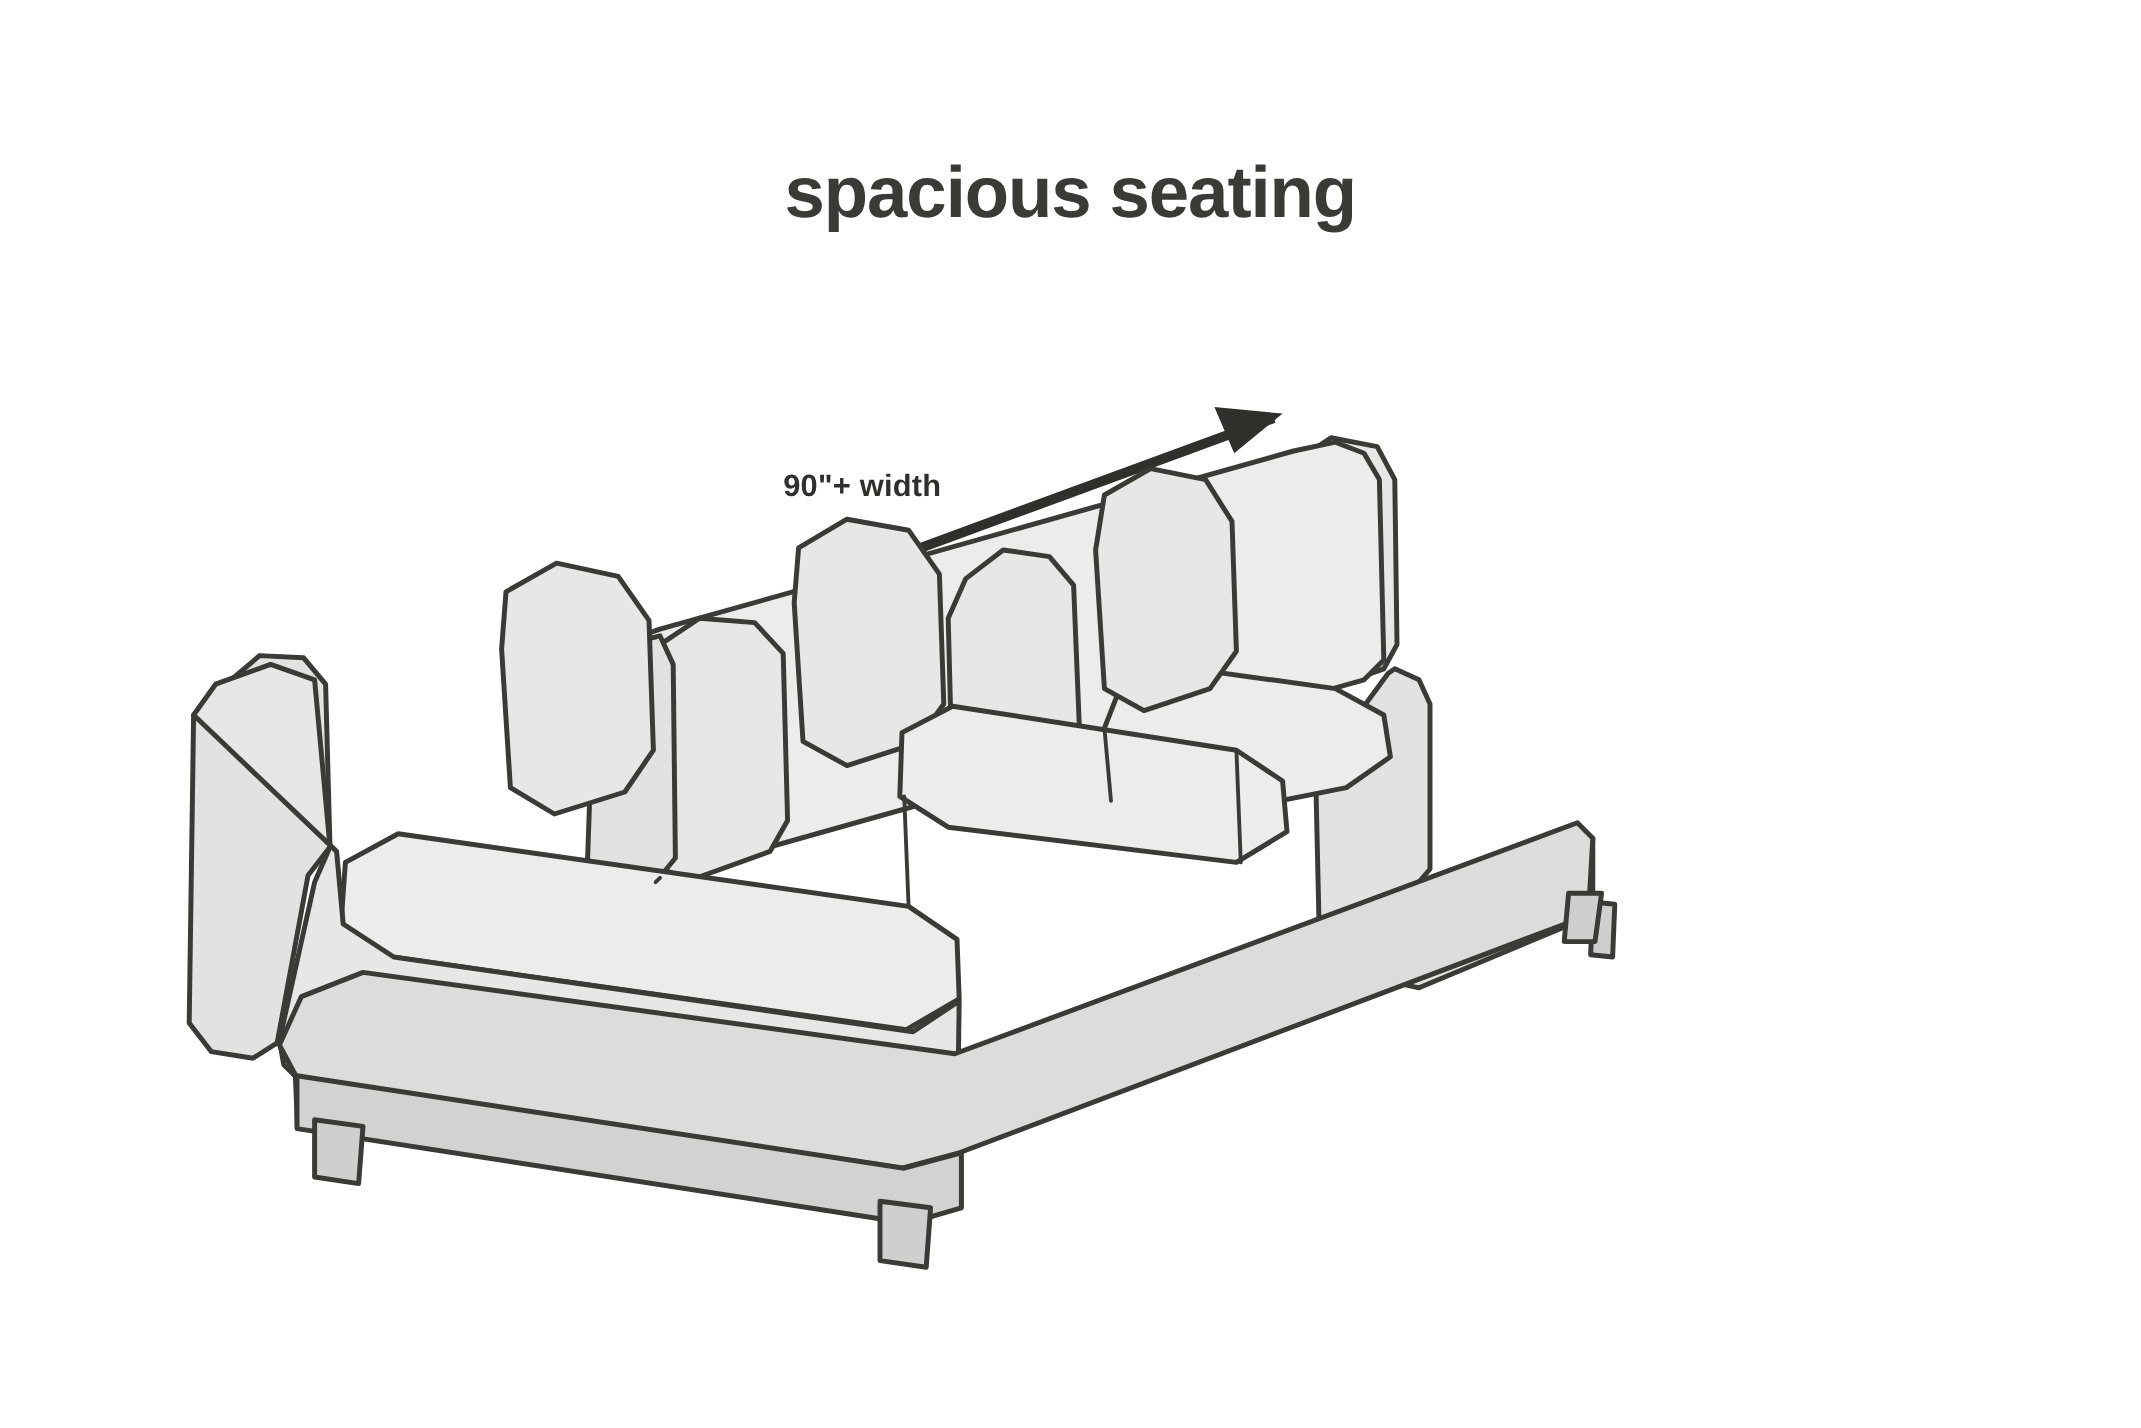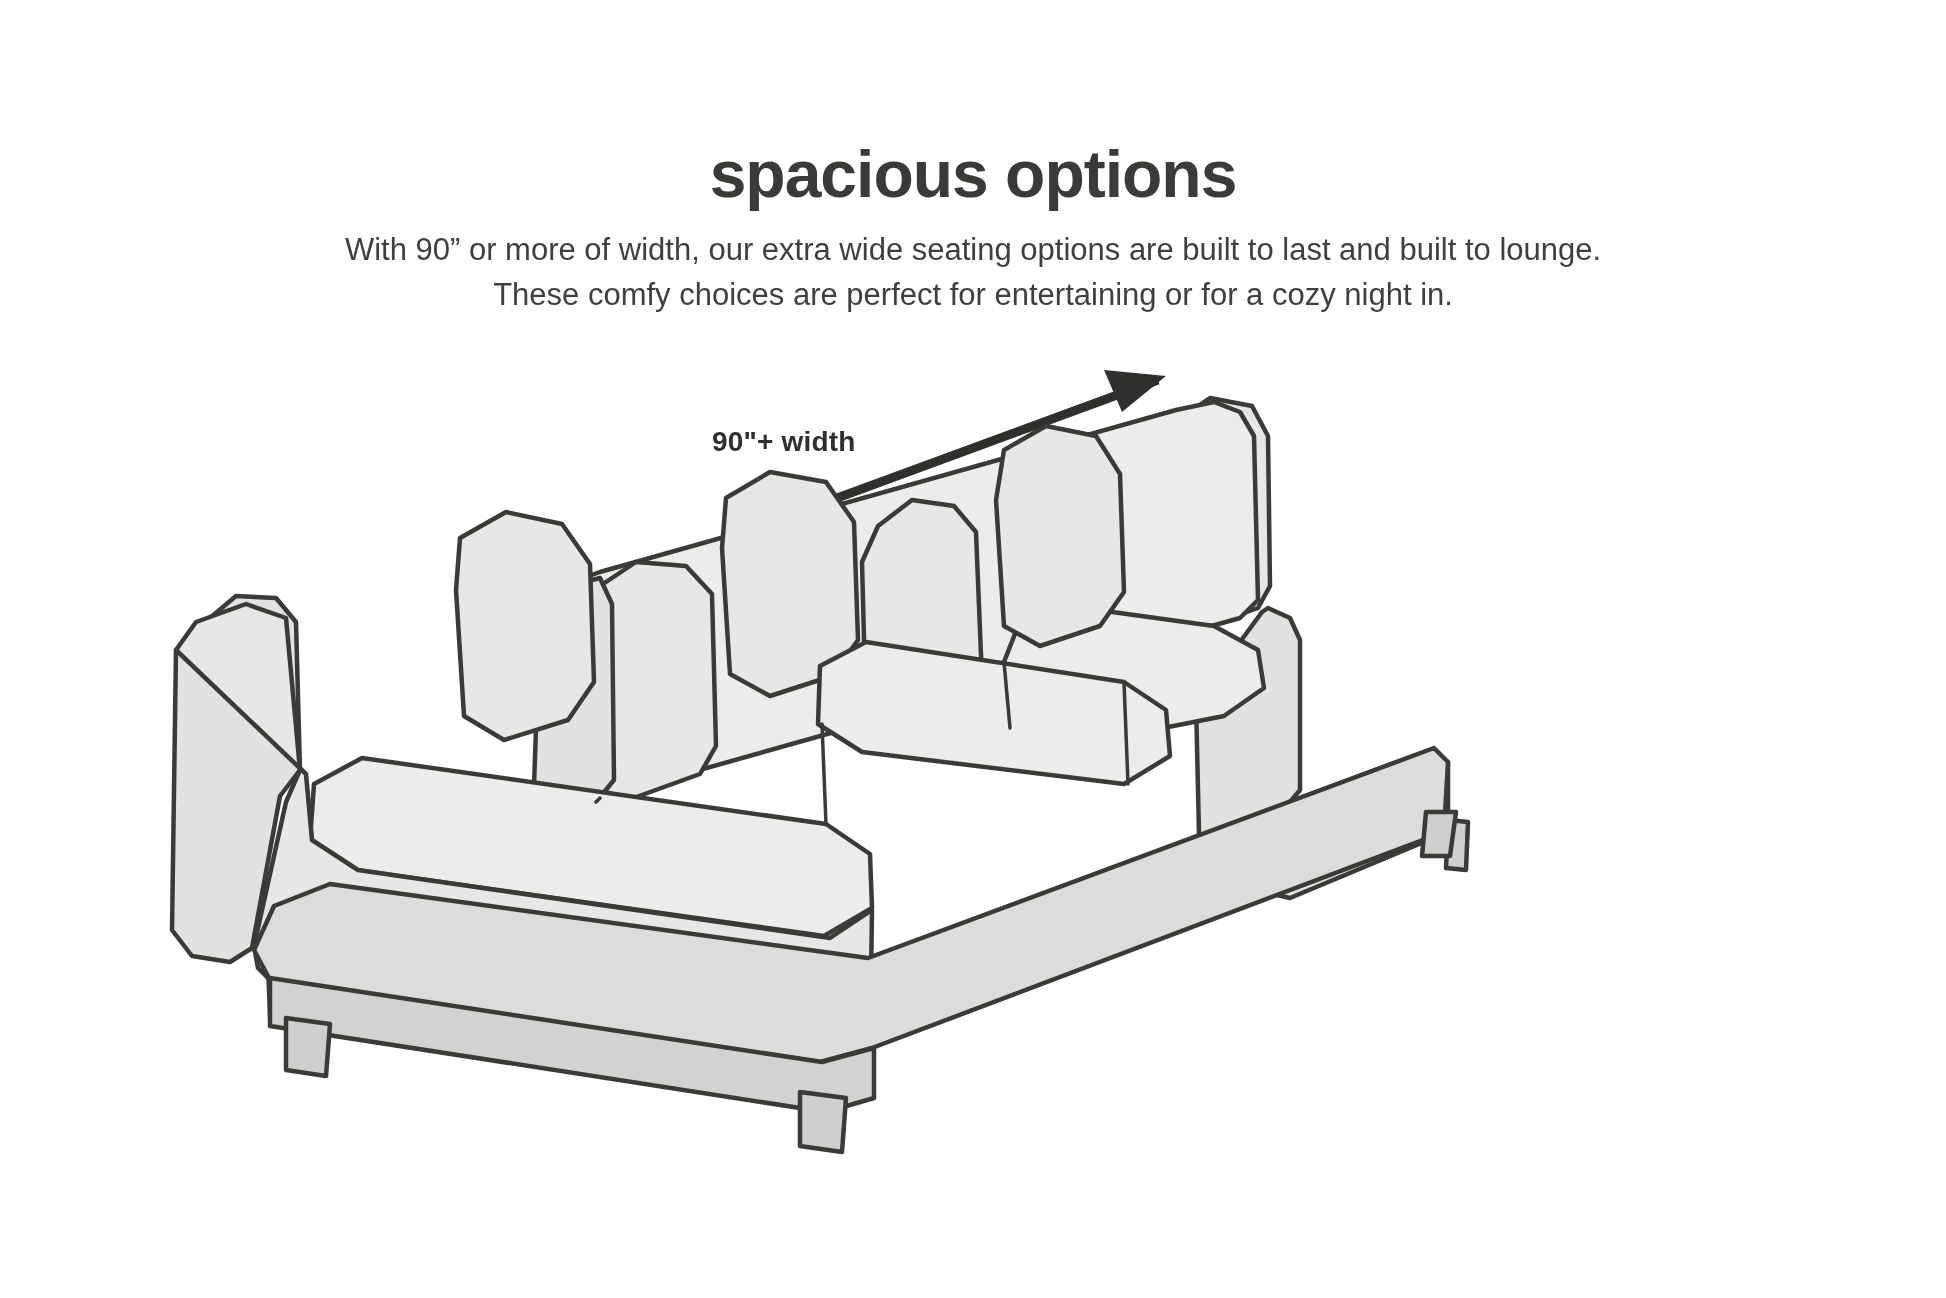--- a/index.html
+++ b/index.html
@@ -65,26 +65,22 @@
     font-weight: bold;
     color: #2f2f2c;
     letter-spacing: 0.2px;
   }
 </style>
 </head>
 <body>
 
 <div class="page">
 
-  <h1 class="headline">spacious options</h1>
+  <h1 class="headline">spacious seating</h1>
 
-  <div class="subcopy">
-    <span class="line">With 90” or more of width, our extra wide seating options are built to last and built to lounge.</span>
-    <span class="line">These comfy choices are perfect for entertaining or for a cozy night in.</span>
-  </div>
 
   <div class="illustration">
     <svg viewBox="0 0 1946 930" xmlns="http://www.w3.org/2000/svg" aria-hidden="true">
       <g stroke="#2f2f2c" stroke-width="9" fill="none" stroke-linecap="butt">
         <line x1="538" y1="258" x2="1158" y2="30"></line>
       </g>
       <g fill="#2f2f2c">
         <polygon points="1166,26 1104,20 1122,62"></polygon>
         <polygon points="530,262 592,268 574,226"></polygon>
       </g>

